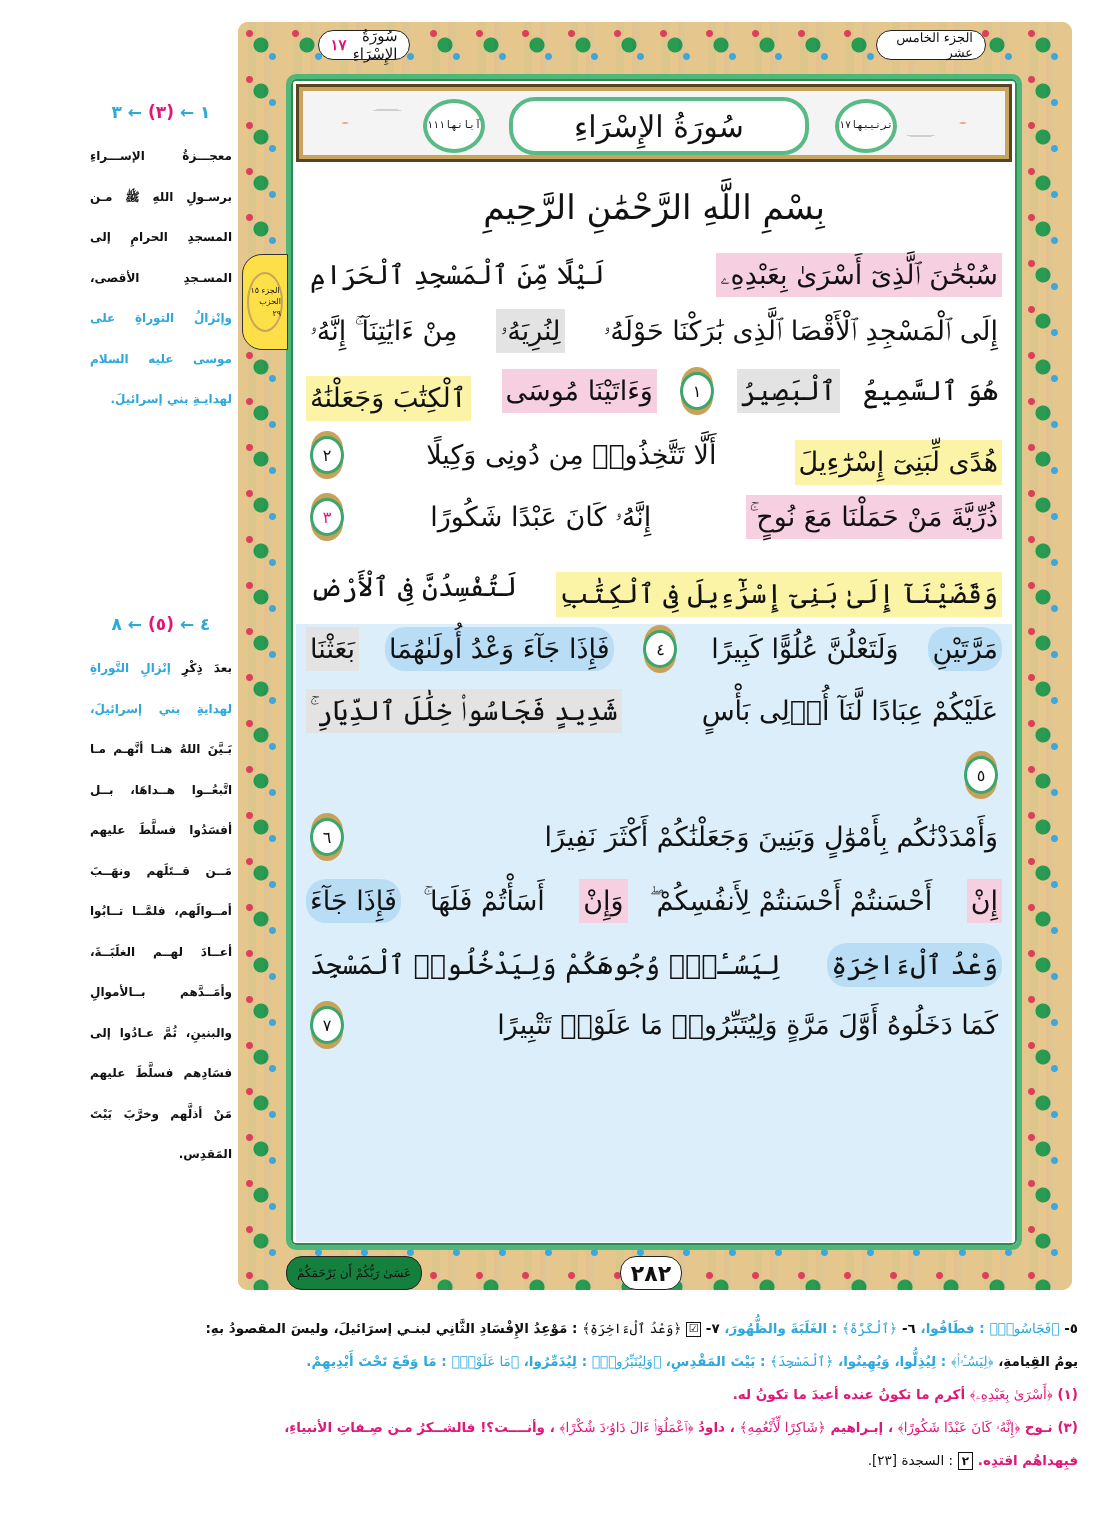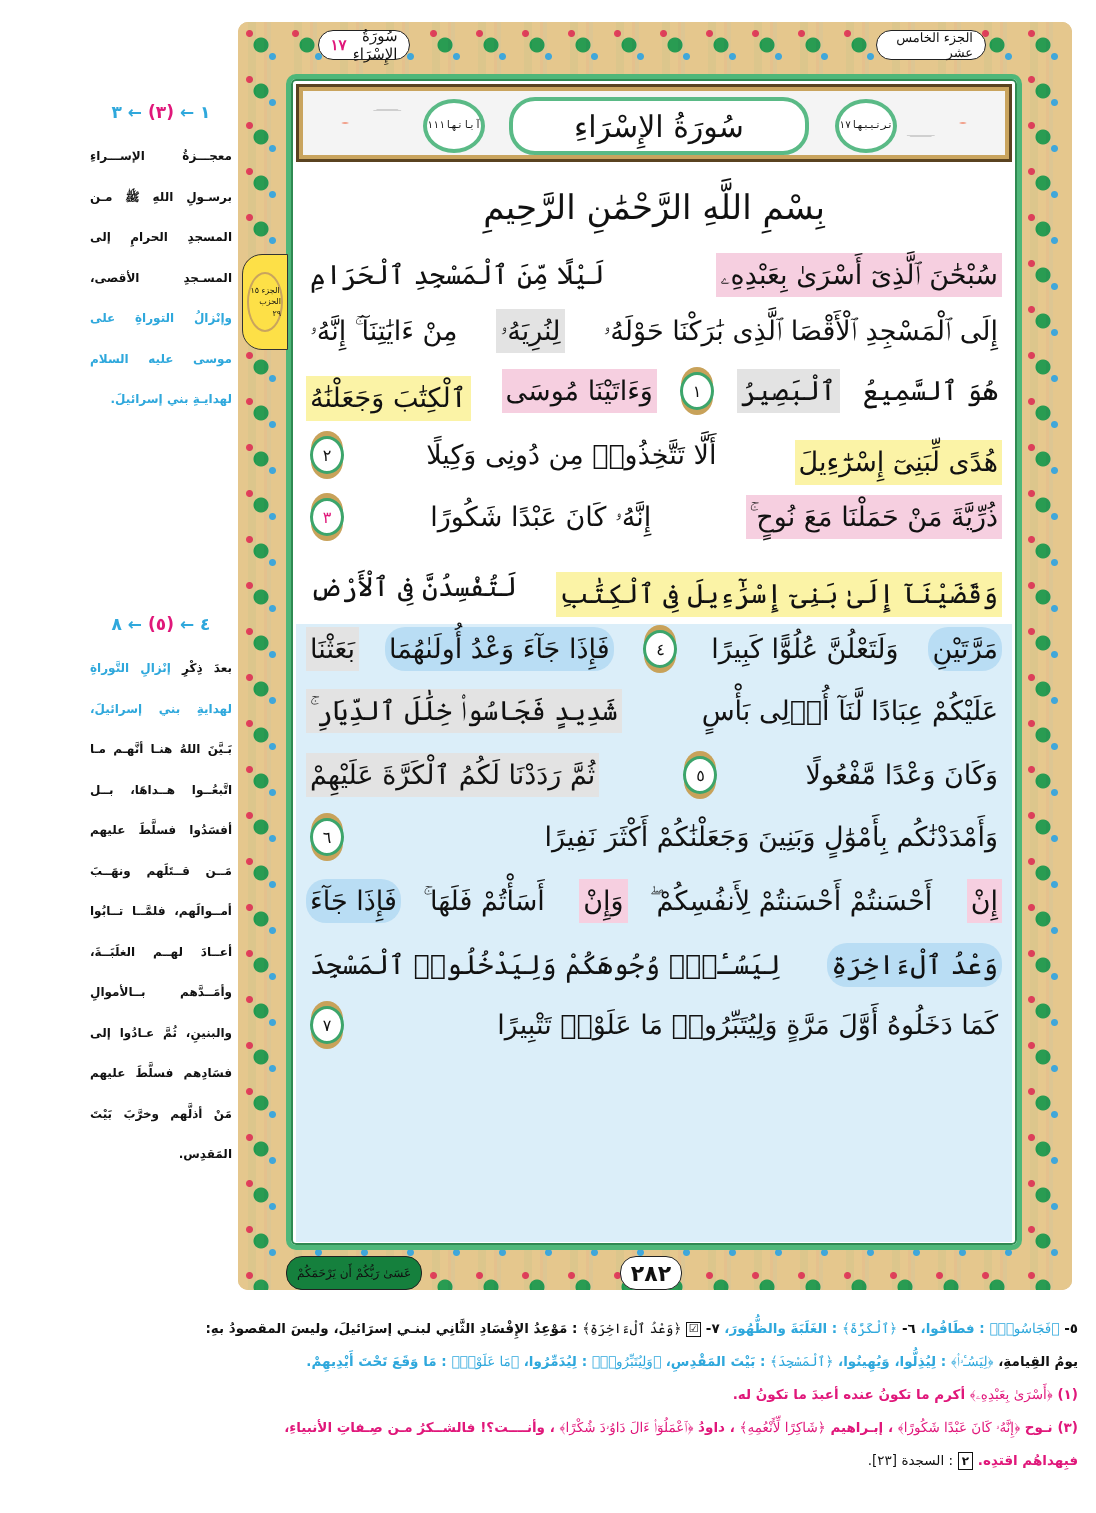--- a/index.html
+++ b/index.html
@@ -224,23 +224,21 @@
       <span class="seg">وَلَتَعْلُنَّ عُلُوًّا كَبِيرًا</span>
       <span class="ayah">٤</span>
       <span class="seg hl-blue">فَإِذَا جَآءَ وَعْدُ أُولَىٰهُمَا</span>
       <span class="seg hl-gray">بَعَثْنَا</span>
     </div>
     <div class="vline" style="top: 436px;">
       <span class="seg">عَلَيْكُمْ عِبَادًا لَّنَآ أُو۟لِى بَأْسٍ</span>
       <span class="seg hl-gray">شَدِيدٍ فَجَاسُوا۟ خِلَٰلَ ٱلدِّيَارِ ۚ</span>
     </div>
     <div class="vline" style="top: 500px;">
-      <span class="seg">وَكَانَ وَعْدًا مَّفْعُولًا</span>
       <span class="ayah">٥</span>
-      <span class="seg hl-gray">ثُمَّ رَدَدْنَا لَكُمُ ٱلْكَرَّةَ عَلَيْهِمْ</span>
     </div>
     <div class="vline" style="top: 562px;">
       <span class="seg">وَأَمْدَدْنَٰكُم بِأَمْوَٰلٍ وَبَنِينَ وَجَعَلْنَٰكُمْ أَكْثَرَ نَفِيرًا</span>
       <span class="ayah">٦</span>
     </div>
     <div class="vline" style="top: 626px;">
       <span class="seg hl-pink">إِنْ</span>
       <span class="seg">أَحْسَنتُمْ أَحْسَنتُمْ لِأَنفُسِكُمْ ۖ</span>
       <span class="seg hl-pink">وَإِنْ</span>
       <span class="seg">أَسَأْتُمْ فَلَهَا ۚ</span>

